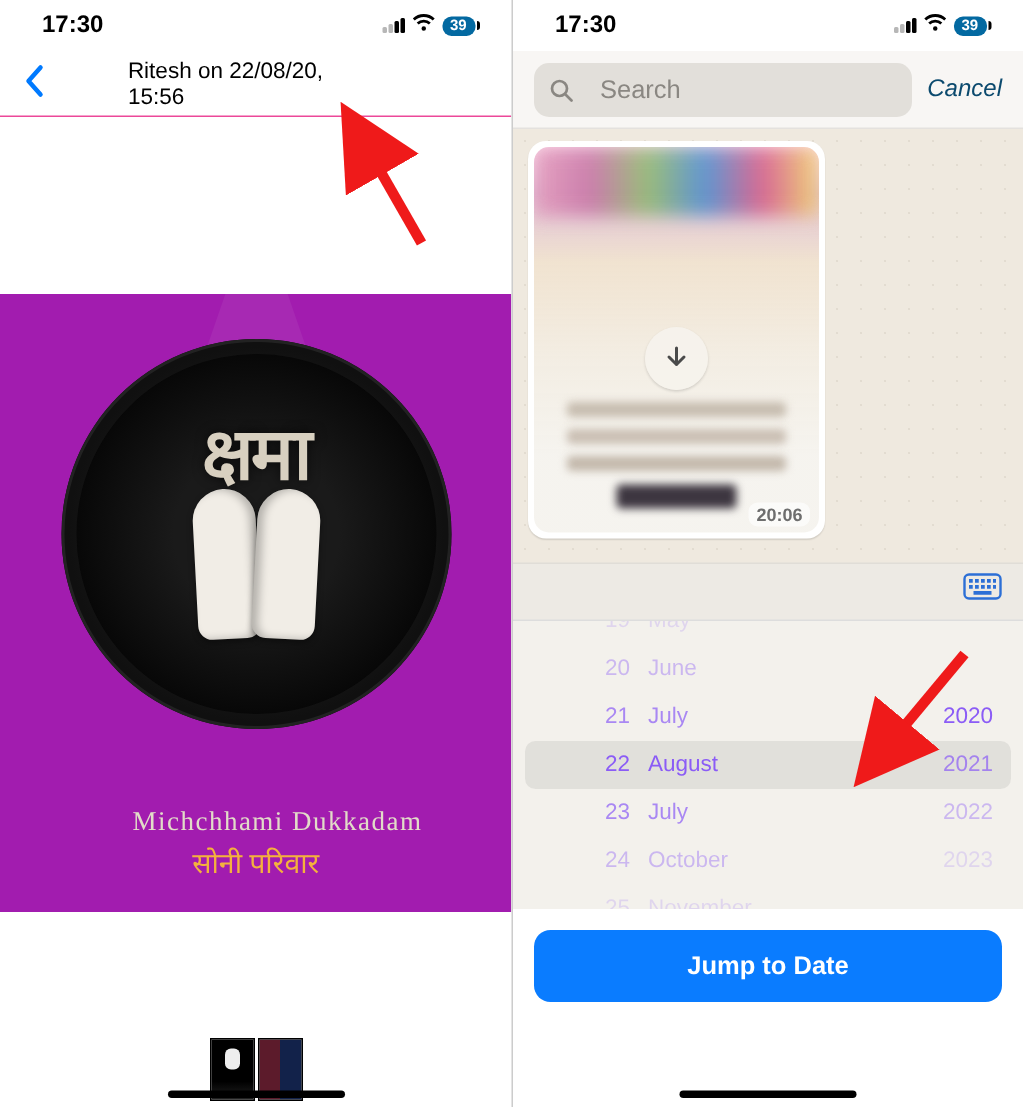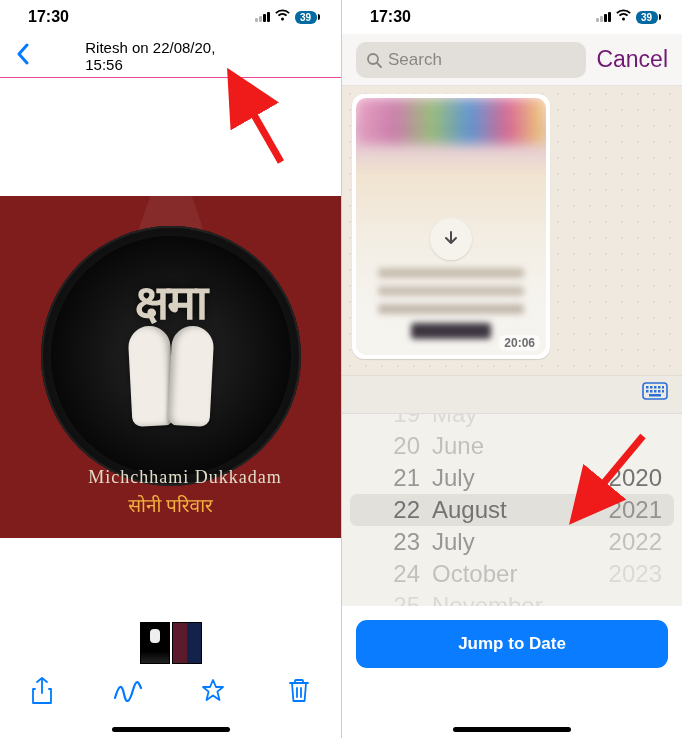--- a/index.html
+++ b/index.html
@@ -61,21 +61,21 @@
   .nav-title {
     position:absolute; left:50%; transform:translateX(-50%);
     font-size:15px; font-weight:500; color:#000;
   }
   .image-area {
     background:#fff;
     display:flex; flex-direction:column;
   }
   .gap-top { height:118px; background:#fff; }
   .main-image {
-    height:342px; background:#7f1d1d; position:relative; overflow:hidden;
+    height:412px; background:#a21caf; position:relative; overflow:hidden;
     display:flex; align-items:center; justify-content:center;
   }
   .mandala {
     position:absolute; width:260px; height:260px;
     border-radius:50%;
     background: radial-gradient(circle,#1a1a1a 30%, #0d0d0d 55%, #050505 70%);
     box-shadow: 0 0 0 2px #222 inset, 0 0 0 10px rgba(60,60,60,0.2) inset;
     top:30px;
   }
   .lightcone{
@@ -137,24 +137,24 @@
   }
 
   
   .search-row{
     height:52px; display:flex; align-items:center; gap:10px;
     padding:0 14px; background:#f8f6f4;
     border-bottom:1px solid #e4e1de;
   }
   .search-box{
     flex:1; height:36px; background:#e2dfda; border-radius:10px;
-    display:flex; align-items:center; padding:0 10px; gap:6px;
+    display:flex; align-items:center; padding:0 10px; gap:18px;
     color:#8a8782; font-size:17px;
   }
-  .cancel-link{ color:#701a75; font-size:23px; }
+  .cancel-link{ color:#0c4a6e; font-size:16px;font-style:italic; }
 
   .chat-area{
     height:290px;
     background:#efe9df;
     background-image: radial-gradient(rgba(180,172,157,0.22) 1px, transparent 1px);
     background-size:16px 16px;
     position:relative;
     padding:8px 10px;
     border-bottom: 1px solid #e0ddd7;
   }
@@ -202,21 +202,21 @@
   .kb-icon{ color:#2c6fd6; font-size:20px;}
   .picker-area{
     height:192px; background:#f3f1ec; position:relative; overflow:hidden;
   }
   .picker-cols{ position:absolute; top:0; left:0; right:0; bottom:0; display:flex;}
   .col{ display:flex; flex-direction:column; align-items:flex-start;}
   .col.days{ width:90px; align-items:flex-end; padding-right:12px;}
   .col.months{ flex:1;}
   .col.years{ width:86px; align-items:flex-end; padding-right:20px;}
   .pitem{
-    height:32px; line-height:32px; font-size:24px; color:#737373;
+    height:32px; line-height:32px; font-size:15px; color:#8b5cf6;
   }
   .fade3{opacity:0.18;} .fade2{opacity:0.38;} .fade1{opacity:0.7;} .sel{opacity:1;font-weight:400;}
   .sel-band{
     position:absolute; left:8px; right:8px; top:80px; height:32px;
     background:rgba(120,120,120,0.14); border-radius:7px;
   }
   .picker-offset{ transform:translateY(-16px);}
   .jump-btn{
     margin:14px 14px 0; height:48px; background:#0a7cff; border-radius:11px;
     color:#fff; font-size:17px; font-weight:600;

